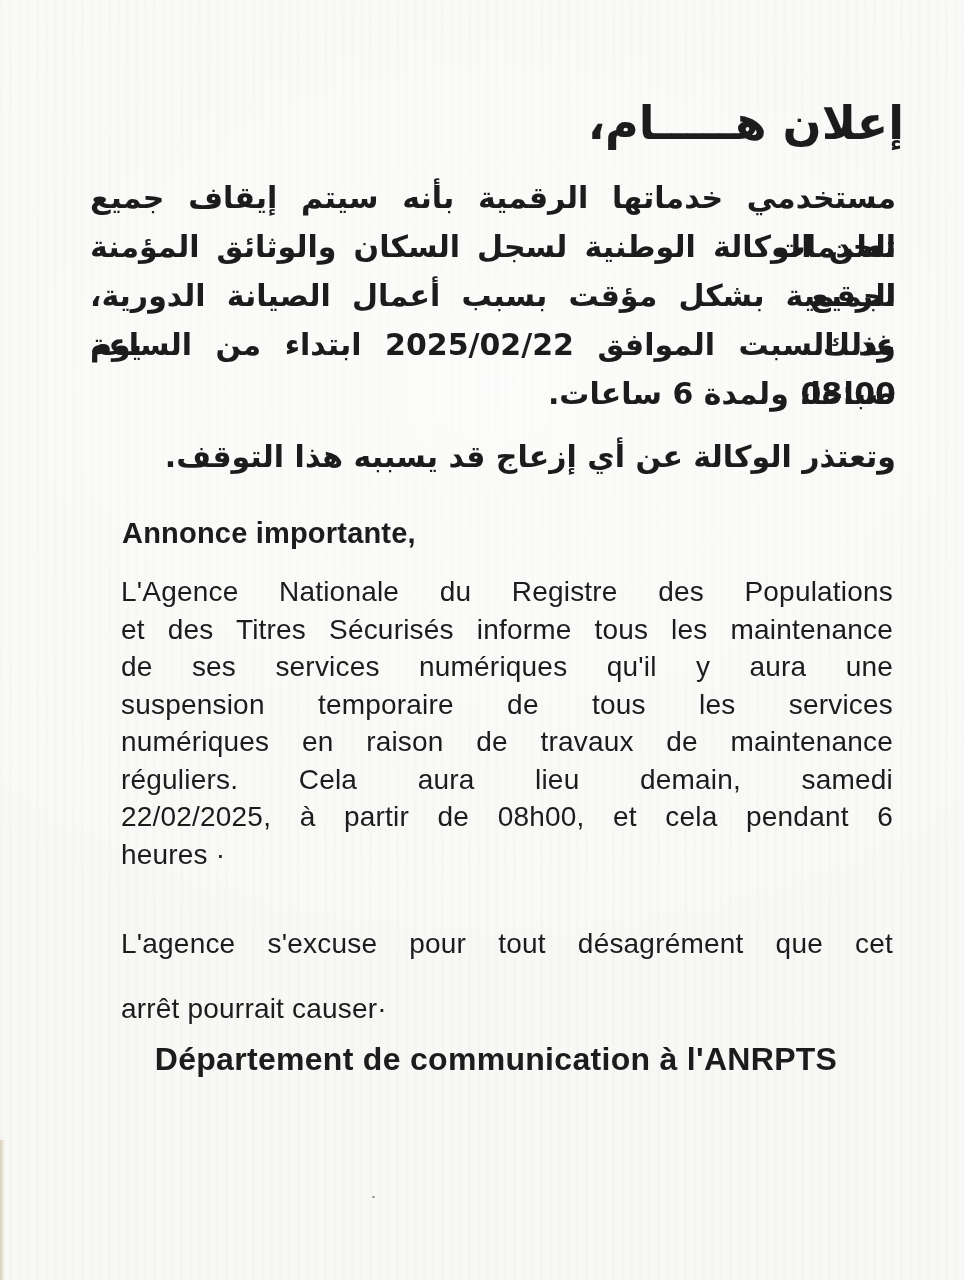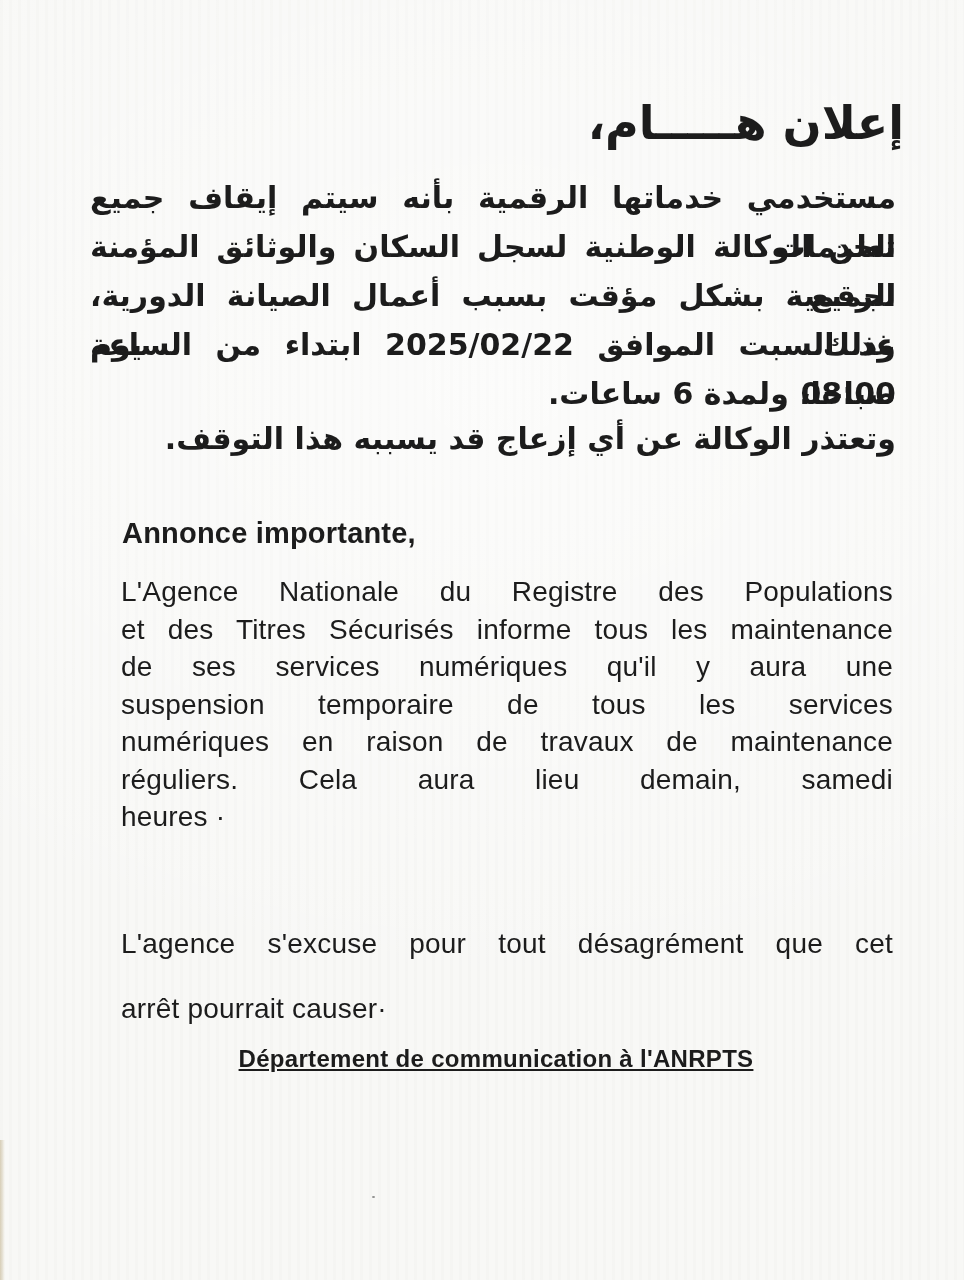--- a/index.html
+++ b/index.html
@@ -44,21 +44,21 @@
   .ar-body .line{
     text-align:justify;
     text-align-last:justify;
     height:49px; overflow:visible;
   }
   .ar-body .line.last{
     text-align-last:right;
   }
   .ar-apology{
     position:absolute;
-    top:414px; right:96px; left:90px;
+    top:432px; right:96px; left:90px;
     font-size:30px; font-weight:600;
     line-height:49px;
     text-align:right;
   }
   
   .fr-title{
     position:absolute;
     top:517px; left:122px;
     font-size:29px; font-weight:bold;
     letter-spacing:0.2px;
@@ -94,24 +94,23 @@
     top:1038px; left:80px; right:80px;
     text-align:center;
   }
   .footer-ar{
     direction:rtl;
     font-family:"DejaVu Sans","Liberation Sans",sans-serif;
     font-size:30px; font-weight:bold;
     line-height:48px;
   }
   .footer-fr{
-    font-size:24px; font-weight:bold;
+    font-size:32px; font-weight:bold;
     line-height:42px;
     letter-spacing:0.3px;
-    text-decoration:underline;
   }
   
   .edge-artifact{
     position:absolute;
     left:0; bottom:0;
     width:5px; height:140px;
     background:linear-gradient(to right, rgba(166,142,86,0.38), rgba(166,142,86,0));
   }
   .speck{
     position:absolute;
@@ -138,20 +137,21 @@
 
   <div class="fr-title">Annonce importante,</div>
 
   <div class="fr-body">
     <div class="line">L'Agence Nationale du Registre des Populations</div>
     <div class="line">et des Titres Sécurisés informe tous les maintenance</div>
     <div class="line">de ses services numériques qu'il y aura une</div>
     <div class="line">suspension temporaire de tous les services</div>
     <div class="line">numériques en raison de travaux de maintenance</div>
     <div class="line">réguliers. Cela aura lieu demain, samedi</div>
+    <div class="line">22/02/2025, à partir de 08h00, et cela pendant 6</div>
     <div class="line last">heures ·</div>
   </div>
 
   <div class="fr-apology">
     <div class="line">L'agence s'excuse pour tout désagrément que cet</div>
     <div class="line last">arrêt pourrait causer·</div>
   </div>
 
   <div class="footer">
     <div class="footer-fr">Département de communication à l'ANRPTS</div>

